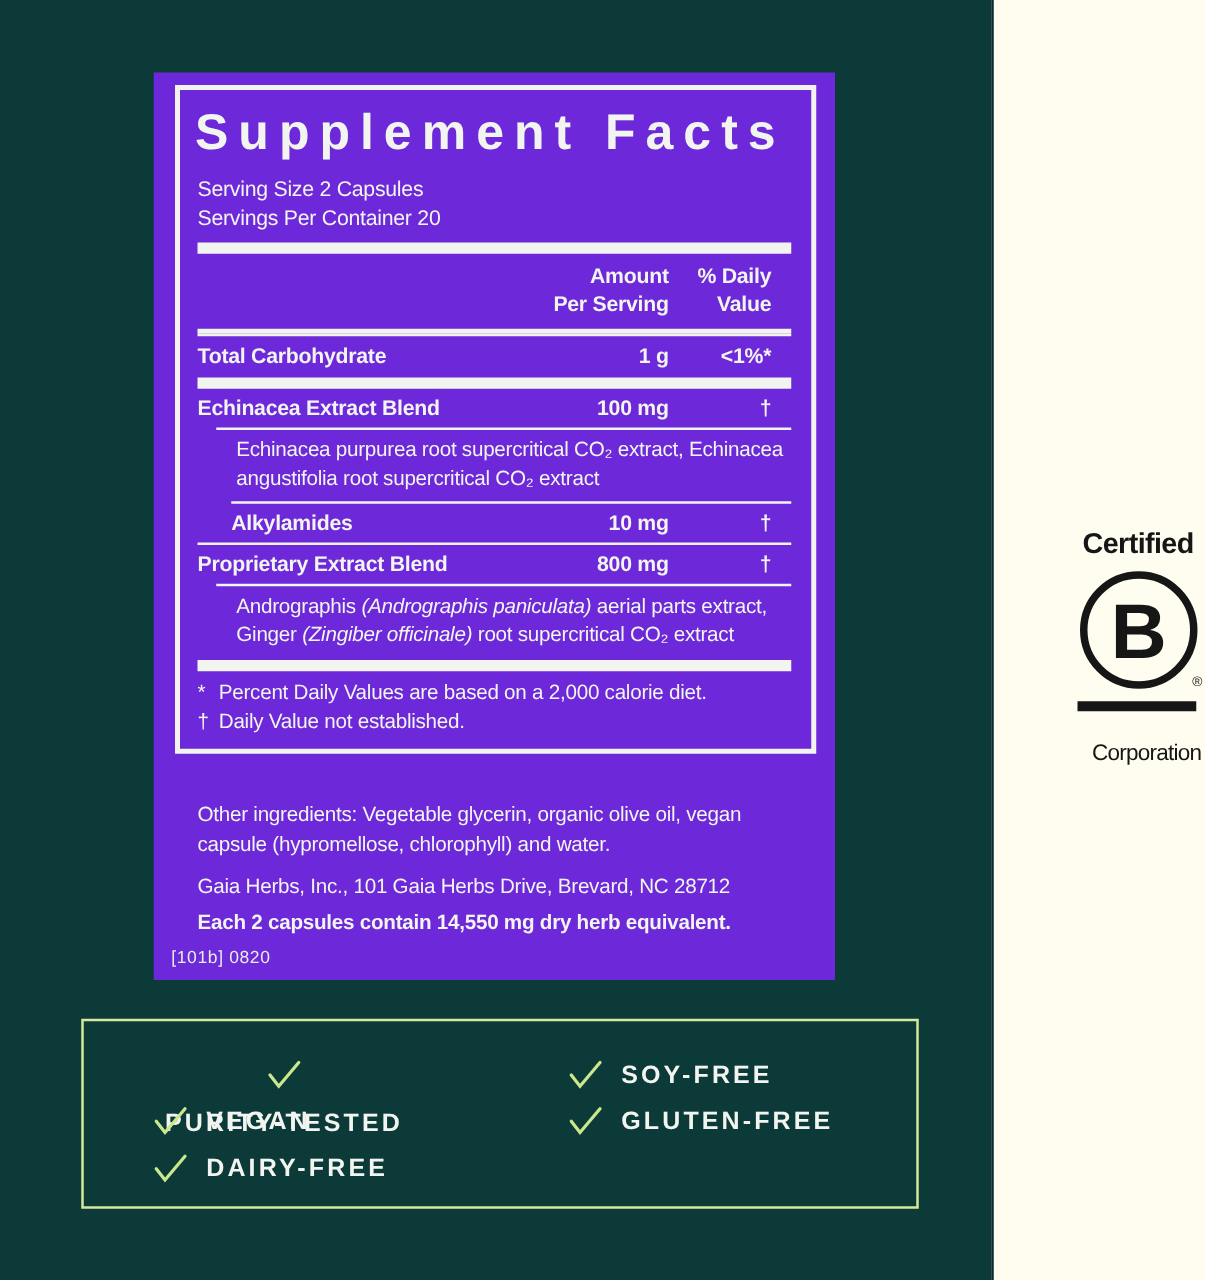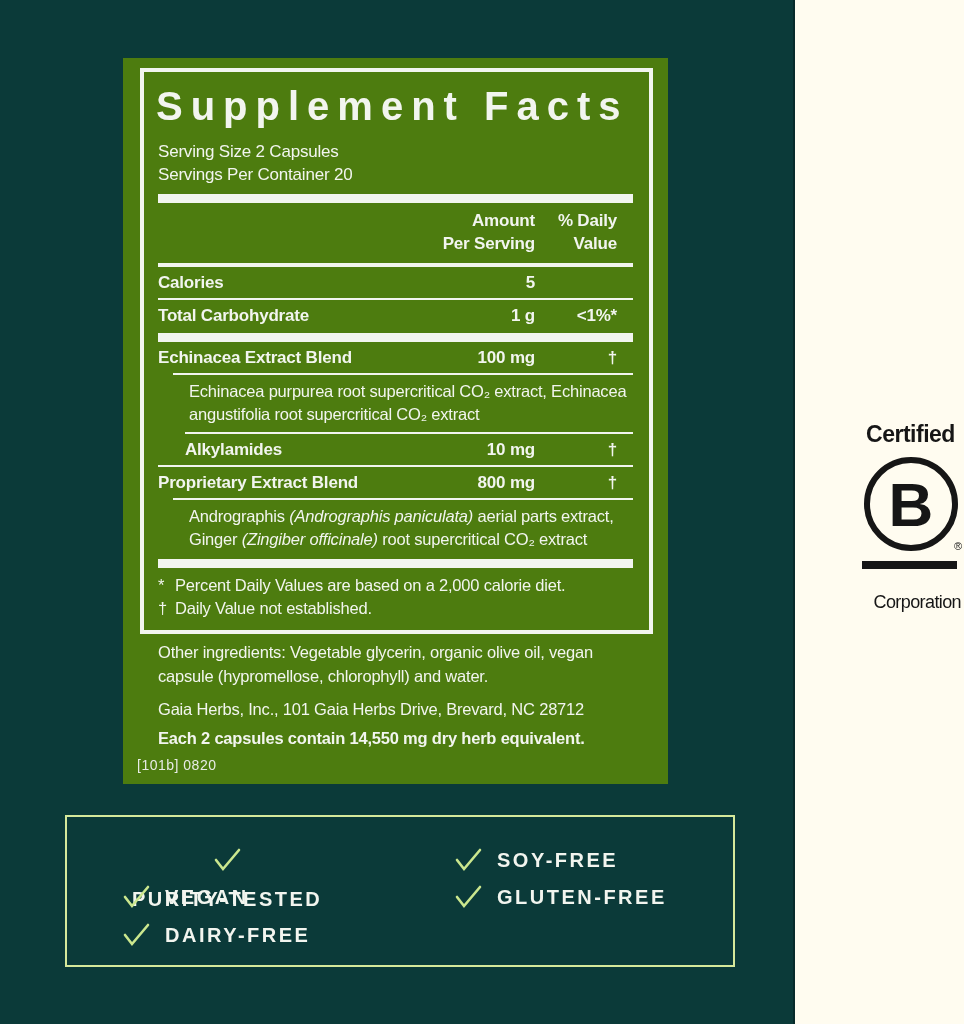--- a/index.html
+++ b/index.html
@@ -3,21 +3,21 @@
 <meta charset="utf-8">
 <style>
   * { margin:0; padding:0; box-sizing:border-box; }
   body { font-family:"Liberation Sans","DejaVu Sans",sans-serif; }
   .canvas { position:relative; width:964px; height:1024px; background:#0b3a39; overflow:hidden; }
 
   
   .cream { position:absolute; top:0; right:0; width:171px; height:1024px; background:#fffcf0; border-left:2px solid #072a2a; }
 
   
-  .label-block { position:absolute; left:123px; top:58px; width:545px; height:726px; background:#4d7c0f; color:#f2f5ef; }
+  .label-block { position:absolute; left:123px; top:58px; width:545px; height:726px; background:#6d28d9; color:#f2f5ef; }
 
   .facts-frame { position:absolute; left:17px; top:10px; width:513px; border:4px solid #f2f5ef; padding:6px 16px 8px 14px; }
   .facts-title { font-weight:700; font-size:40px; letter-spacing:8px; line-height:1.1; margin:6px 0 12px -2px; white-space:nowrap; }
   .serving { font-size:17px; font-weight:400; line-height:23px; letter-spacing:-0.2px; }
   .bar { background:#f2f5ef; }
   .bar.thick { height:9px; margin-top:8px; }
   .bar.med { height:4px; }
   .hl { height:2px; background:#f2f5ef; }
   .hl.i15 { margin-left:15px; }
   .hl.i27 { margin-left:27px; }
@@ -87,26 +87,20 @@
         </div>
         <div class="dv">
           <div>% Daily</div>
           <div>Value</div>
         </div>
         <div class="sp"></div>
       </div>
 
       <div class="bar med"></div>
 
-      <div class="frow datarow">
-        <div class="name">Calories</div>
-        <div class="amt">5</div>
-        <div class="dv"></div>
-        <div class="sp"></div>
-      </div>
       <div class="hl"></div>
 
       <div class="frow datarow">
         <div class="name">Total Carbohydrate</div>
         <div class="amt">1 g</div>
         <div class="dv">&lt;1%*</div>
         <div class="sp"></div>
       </div>
       <div class="bar thick" style="margin-top:2px"></div>
 

